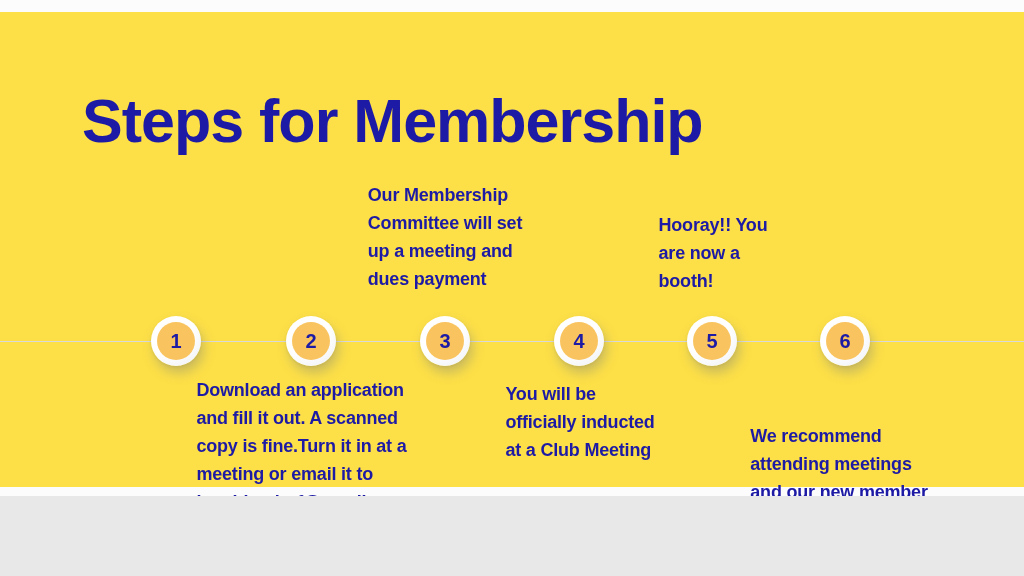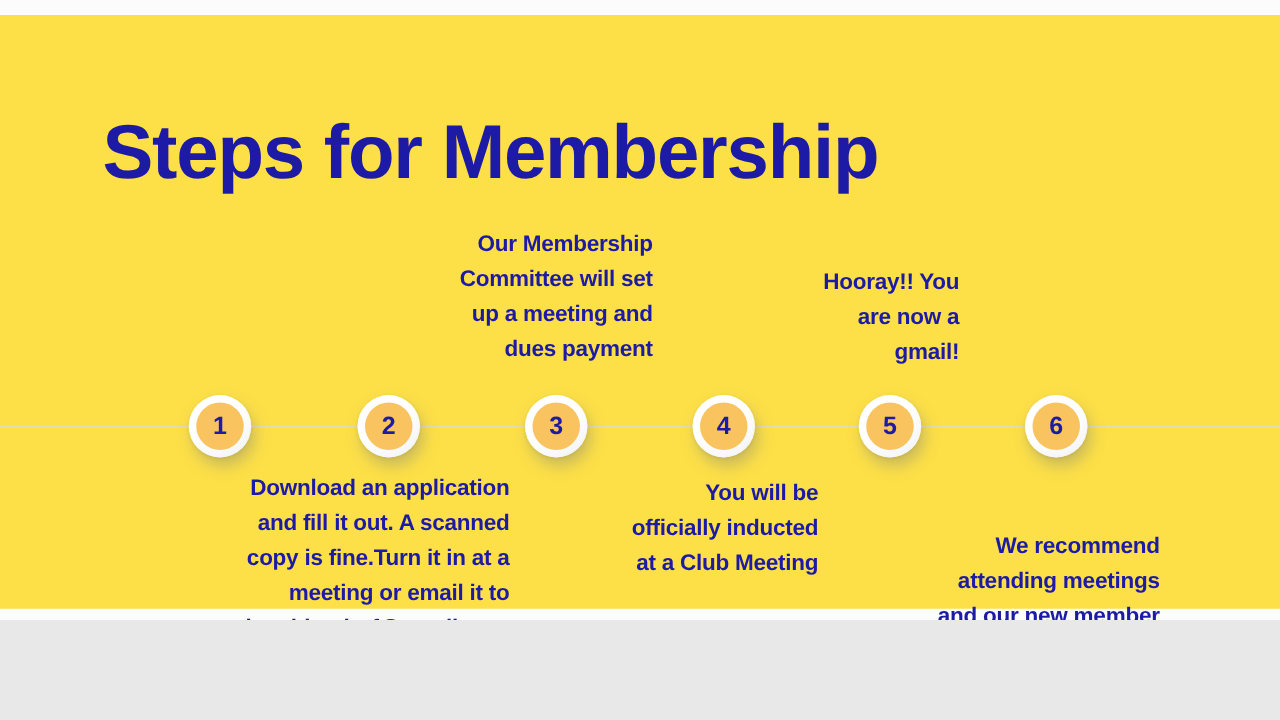--- a/index.html
+++ b/index.html
@@ -78,21 +78,21 @@
   }
 
   .step-text {
     position: absolute;
     transform: translateX(-50%);
     color: #1d1aa5;
     font-size: 18px;
     font-weight: bold;
     letter-spacing: -0.2px;
     line-height: 28px;
-    text-align: right;
+    text-align: left;
     white-space: pre-line;
     z-index: 2;
   }
   
   .t1 { left: 148px; top: 211px; }
   .t2 { left: 302px; top: 376px; }
   .t3 { left: 445px; top: 181px; }
   .t4 { left: 580px; top: 380px; }
   .t5 { left: 713px; top: 211px; }
   .t6 { left: 839px; top: 377px; margin-top: 45px; }
@@ -115,21 +115,21 @@
   <h1 class="slide-title">Steps for Membership</h1>
 
   <div class="timeline-line"></div>
 
   <div class="step-text t3">Our Membership
 Committee will set
 up a meeting and
 dues payment</div>
   <div class="step-text t5">Hooray!! You
 are now a
-gmail!</div>
+booth!</div>
 
   <div class="step-text t2">Download an application
 and fill it out. A scanned
 copy is fine.Turn it in at a
 meeting or email it to
 lenohlendorf@gmail.com</div>
   <div class="step-text t4">You will be
 officially inducted
 at a Club Meeting</div>
   <div class="step-text t6">We recommend

